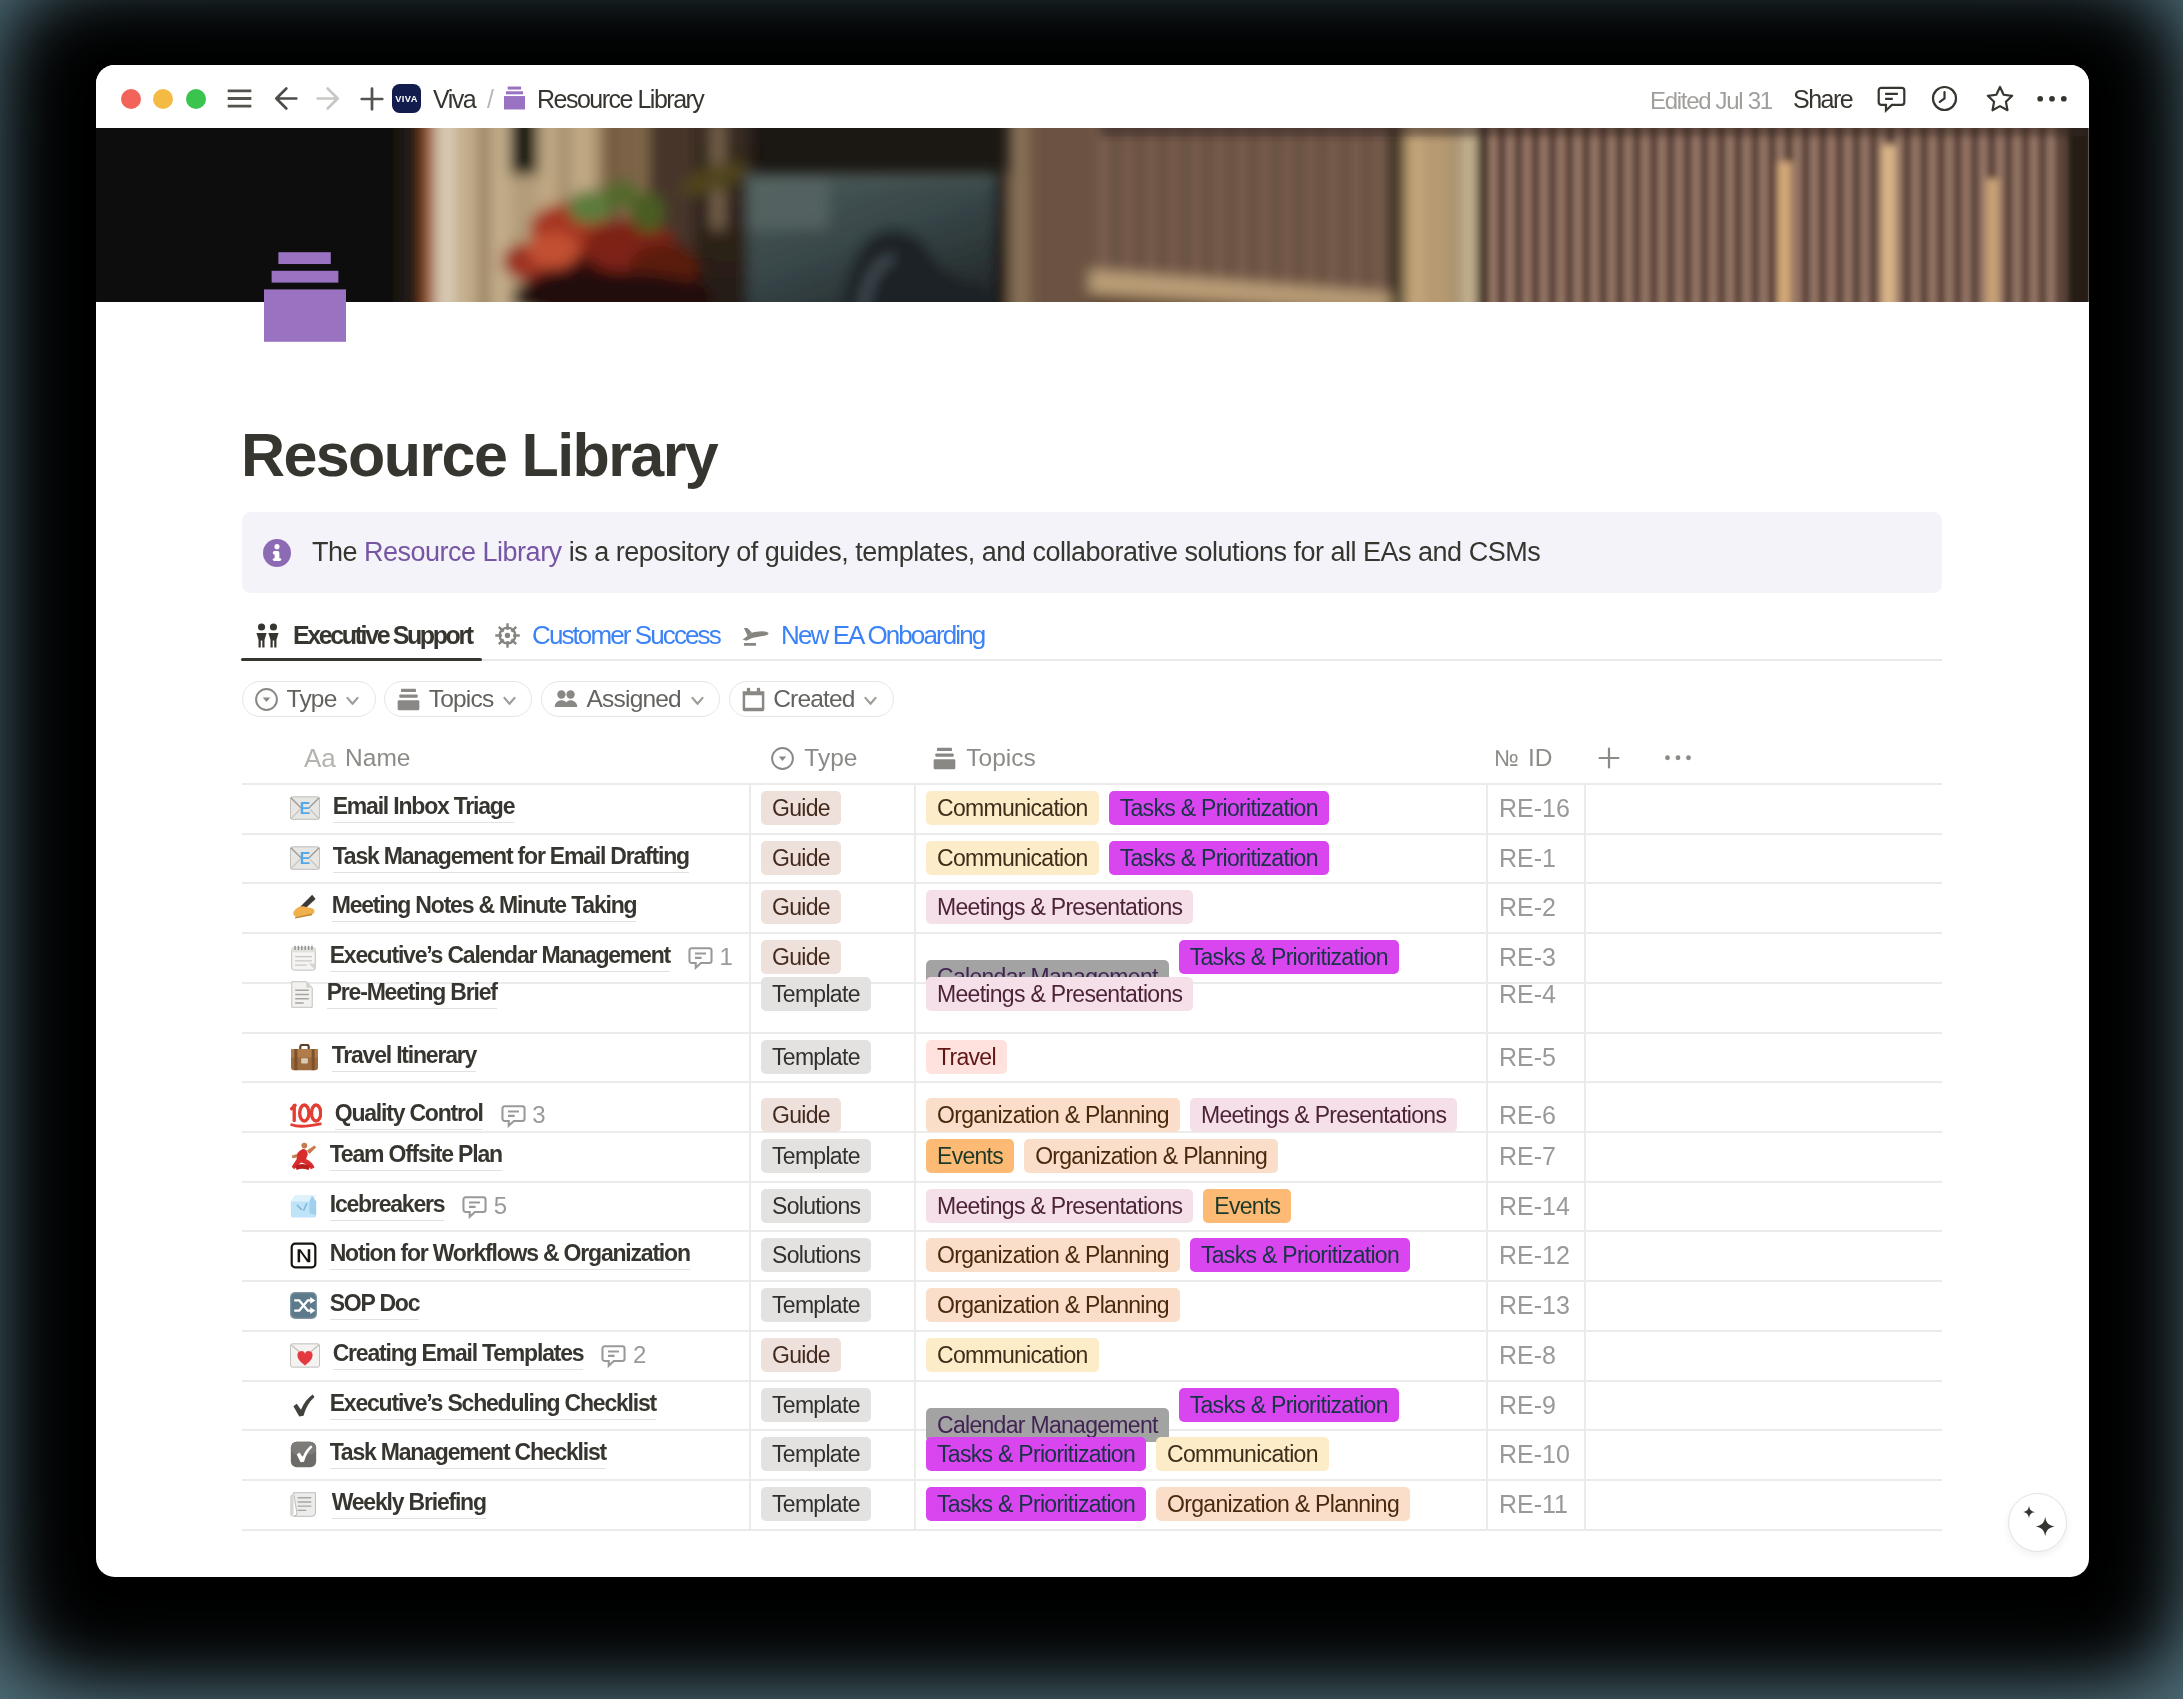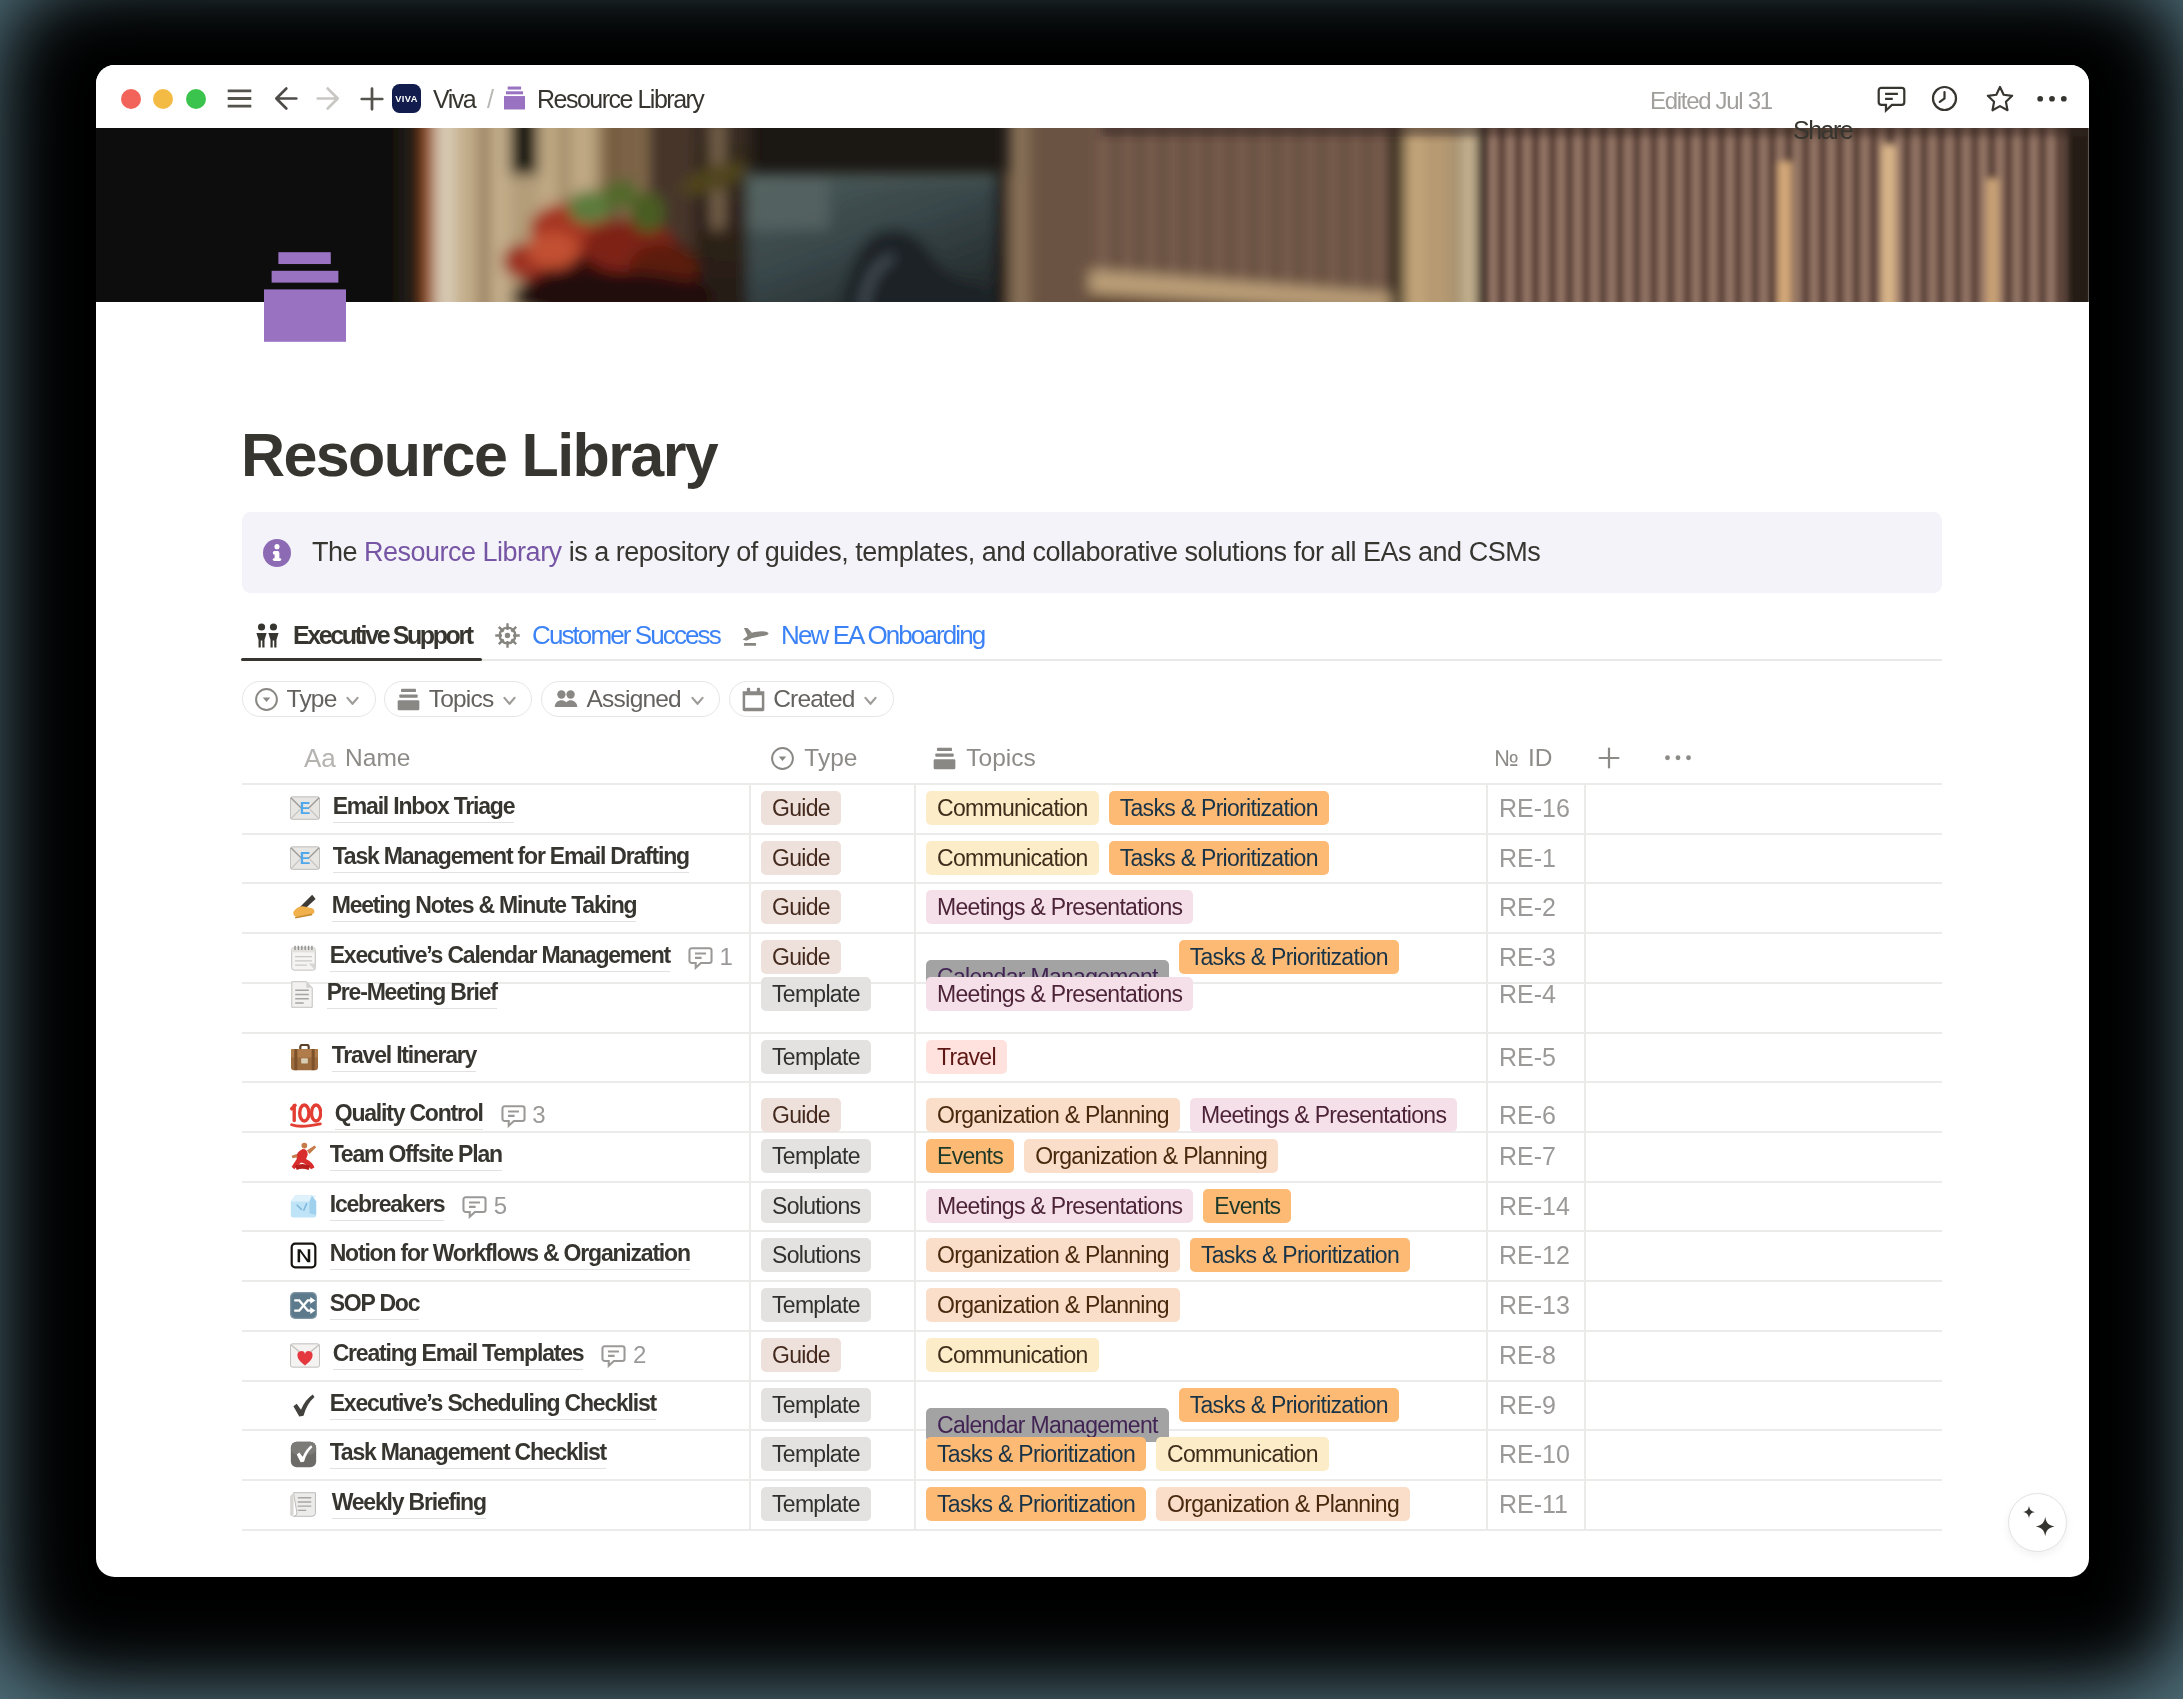--- a/index.html
+++ b/index.html
@@ -41,21 +41,21 @@
 .hline { position:absolute; background:#ebebea; height:1.7px; left:0; width:1700px; }
 .row { position:absolute; left:0; width:1700px; height:50px; }
 .rname { position:absolute; left:48px; top:0; height:50px; display:flex; align-items:center; gap:12.7px; }
 .rname .nm { font-size:23px; font-weight:700; letter-spacing:-1.2px; color:#37352f; border-bottom:1.7px solid rgba(55,53,47,0.15); padding-bottom:1.7px; }
 .cmt { display:flex; align-items:center; gap:6.8px; color:#9b9998; font-size:24px; margin-left:5px; }
 .chips { position:absolute; top:0; height:50px; display:flex; align-items:center; gap:10px; }
 .chip { height:34px; border-radius:5px; padding:0 11px; font-size:23px; letter-spacing:-0.7px; display:flex; align-items:center; white-space:nowrap; }
 .c-brown { background:#eee0da; color:#442a1e; }
 .c-gray { background:#e3e2e0; color:#32302c; }
 .c-yellow { background:#fdecc8; color:#402c1b; }
-.c-blue { background:#fdba74; color:#183347; }
+.c-blue { background:#d946ef; color:#183347; }
 .c-pink { background:#f5e0e9; color:#4c2337; }
 .c-purple { background:#a3a3a3; color:#412454;margin-top:40px; }
 .c-red { background:#ffe2dd; color:#5d1715; }
 .c-orange { background:#fadec9; color:#49290e; }
 .c-green { background:#fdba74; color:#1c3829; }
 .rid { position:absolute; left:1257px; top:0; height:50px; display:flex; align-items:center; font-size:25px; color:#9b9998; }
 
 #aibtn { position:absolute; left:1912px; top:1428px; width:59px; height:59px; border-radius:50%; background:#fff; border:1.7px solid #e3e2e0; box-shadow:0 3.4px 8.5px rgba(0,0,0,0.06); display:flex; align-items:center; justify-content:center; }
 </style>
 </head>
@@ -118,21 +118,21 @@
         <path d="M14 2 V26 M2 14 H26" stroke="#55534e" stroke-width="3.2" stroke-linecap="round"></path>
       </svg>
     <div class="abs" style="left:296px;top:19.4px;width:29px;height:29px;border-radius:7.6px;background:#121d4e;color:#fff;font-size:9.3px;font-weight:700;letter-spacing:0.4px;display:flex;align-items:center;justify-content:center;">VIVA</div>
     <div class="abs txt" style="left:337px;top:20px;">Viva</div>
     <div class="abs" style="left:391px;top:20px;font-size:25px;color:#b9b7b4;">/</div>
     <svg class="abs" style="left:408px;top:21px" width="21" height="24" viewBox="0 0 97 106" fill="#9a72c2">
         <use href="#i-archive"></use>
       </svg>
     <div class="abs txt" style="left:441px;top:20px;">Resource Library</div>
     <div class="abs" style="left:1554px;top:22px;font-size:24px;letter-spacing:-1.3px;color:#a19f9c;">Edited Jul 31</div>
-    <div class="abs txt" style="left:1697px;top:20px;margin-top:31px;">Share</div>
+    <div class="abs txt" style="left:1697px;top:20px;">Share</div>
     <svg class="abs" style="left:1781px;top:19.4px" width="29" height="29" viewBox="0 0 34 34" fill="none" stroke="#37352f" stroke-width="2.6">
         <path d="M5 4.5 h24 a3 3 0 0 1 3 3 v14 a3 3 0 0 1 -3 3 h-11.5 l-7 6.5 v-6.5 h-5.5 a3 3 0 0 1 -3 -3 v-14 a3 3 0 0 1 3 -3 z"></path>
         <path d="M9.5 11.5 h15 M9.5 17.5 h9"></path>
       </svg>
     <svg class="abs" style="left:1834px;top:19.4px" width="29" height="29" viewBox="0 0 34 34" fill="none" stroke="#37352f" stroke-width="2.6">
         <circle cx="17" cy="17" r="13.5"></circle>
         <path d="M17 9.5 V17 l-5.5 4" stroke-linecap="round"></path>
       </svg>
     <svg class="abs" style="left:1889px;top:18.6px" width="30" height="30" viewBox="0 0 36 36" fill="none" stroke="#37352f" stroke-width="2.6" stroke-linejoin="round">
         <path d="M18 3.5 l4.4 9.4 10.2 1.3 -7.5 7.1 1.9 10.2 -9 -5 -9 5 1.9 -10.2 -7.5 -7.1 10.2 -1.3 z"></path>

